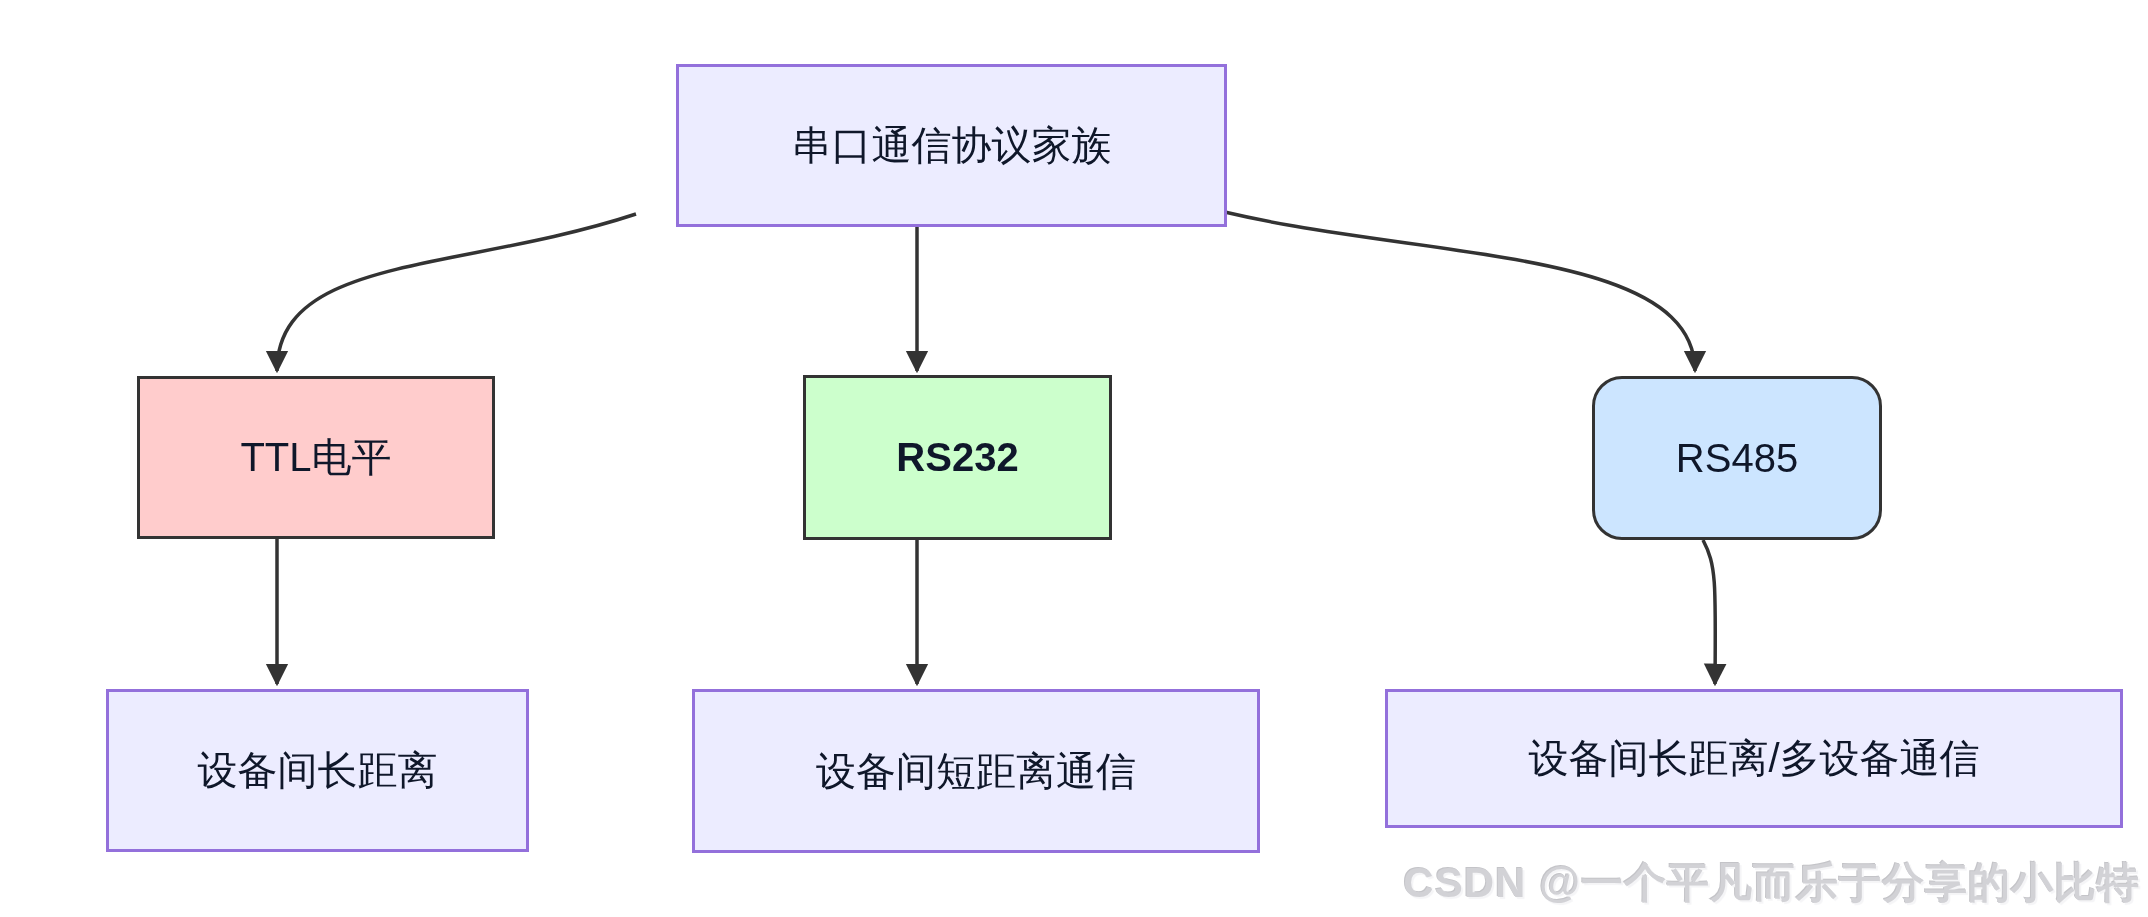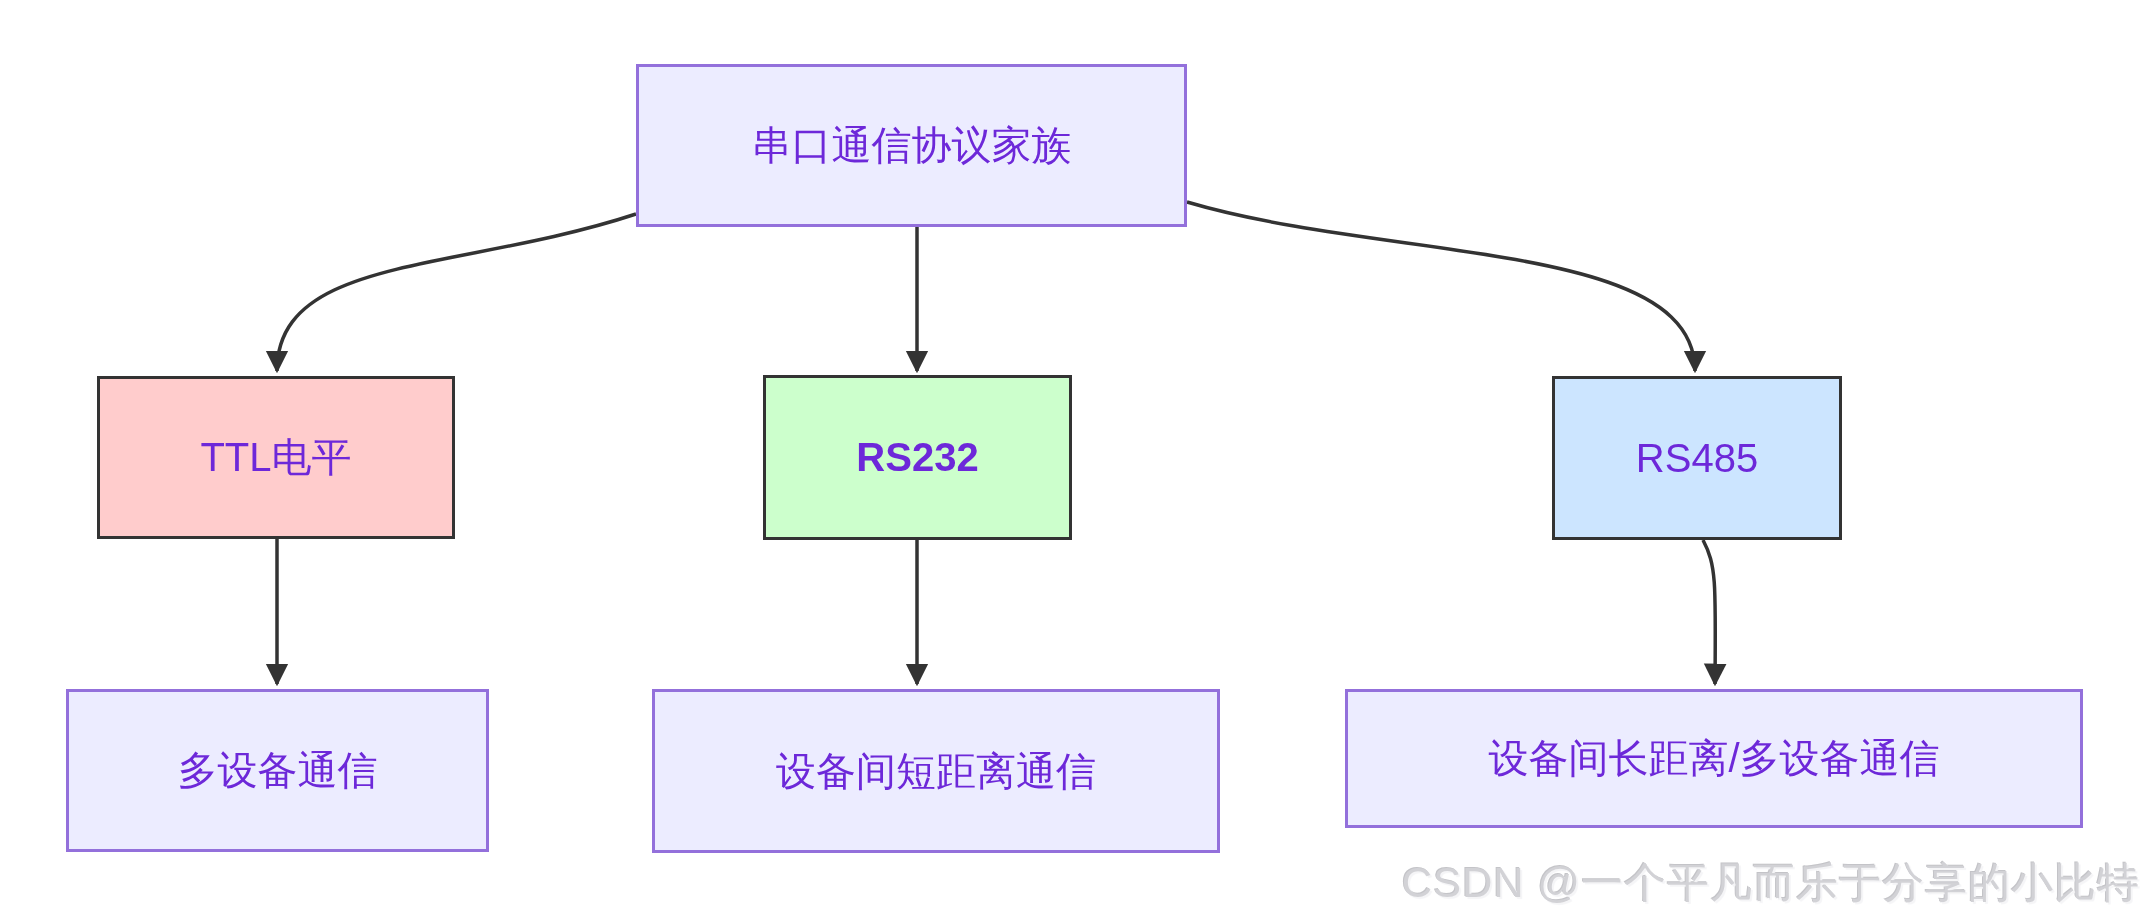--- a/index.html
+++ b/index.html
@@ -27,47 +27,49 @@
     stroke: #333333;
     stroke-width: 3.5;
   }
   .node {
     position: absolute;
     box-sizing: border-box;
     display: flex;
     align-items: center;
     justify-content: center;
     font-size: 40px;
-    color: #6d28d9;
+    color: #0f172a;
     border: 3px solid #333333;
     text-align: center;
     white-space: nowrap;
+    margin-left: 40px;
   }
   .node--lavender { background: #ECECFF; border-color: #9370DB; }
   .node--pink     { background: #FFCCCC; border-color: #333333; }
   .node--green    { background: #CCFFCC; border-color: #333333; }
-  .node--blue     { background: #CCE5FF; border-color: #333333; }
+  .node--blue     { background: #CCE5FF; border-color: #333333; border-radius: 30px; }
 
   .node-root  { left: 636px;  top: 64px;  width: 551px; height: 163px; }
   .node-ttl   { left: 97px;   top: 376px; width: 358px; height: 163px; }
   .node-rs232 { left: 763px;  top: 375px; width: 309px; height: 165px; font-weight: bold; }
   .node-rs485 { left: 1552px; top: 376px; width: 290px; height: 164px; }
   .node-chip  { left: 66px;   top: 689px; width: 423px; height: 163px; }
   .node-short { left: 652px;  top: 689px; width: 568px; height: 164px; }
   .node-long  { left: 1345px; top: 689px; width: 738px; height: 139px; justify-content: center; }
 
   .watermark {
     position: absolute;
     right: 8px;
     bottom: 6px;
     font-size: 42px;
     letter-spacing: 1px;
     color: #d2d2d6;
     text-shadow: 2px 2px 1px #f5f5f7, -1px -1px 0 #c4c4c8;
     white-space: nowrap;
+    font-weight: bold;
   }
 </style>
 </head>
 <body>
 
 <div class="canvas">
 
   <svg class="edges-svg" viewBox="0 0 2148 917" xmlns="http://www.w3.org/2000/svg">
     <defs>
       <marker id="arrowhead" viewBox="0 0 10 10" refX="9" refY="5" markerWidth="6.5" markerHeight="7.5" orient="auto">
@@ -92,21 +94,21 @@
 
   <div class="node node--green node-rs232">
     <span>RS232</span>
   </div>
 
   <div class="node node--blue node-rs485">
     <span>RS485</span>
   </div>
 
   <div class="node node--lavender node-chip">
-    <span>多设备通信</span>
+    <span>设备间长距离</span>
   </div>
 
   <div class="node node--lavender node-short">
     <span>设备间短距离通信</span>
   </div>
 
   <div class="node node--lavender node-long">
     <span>设备间长距离/多设备通信</span>
   </div>
 

